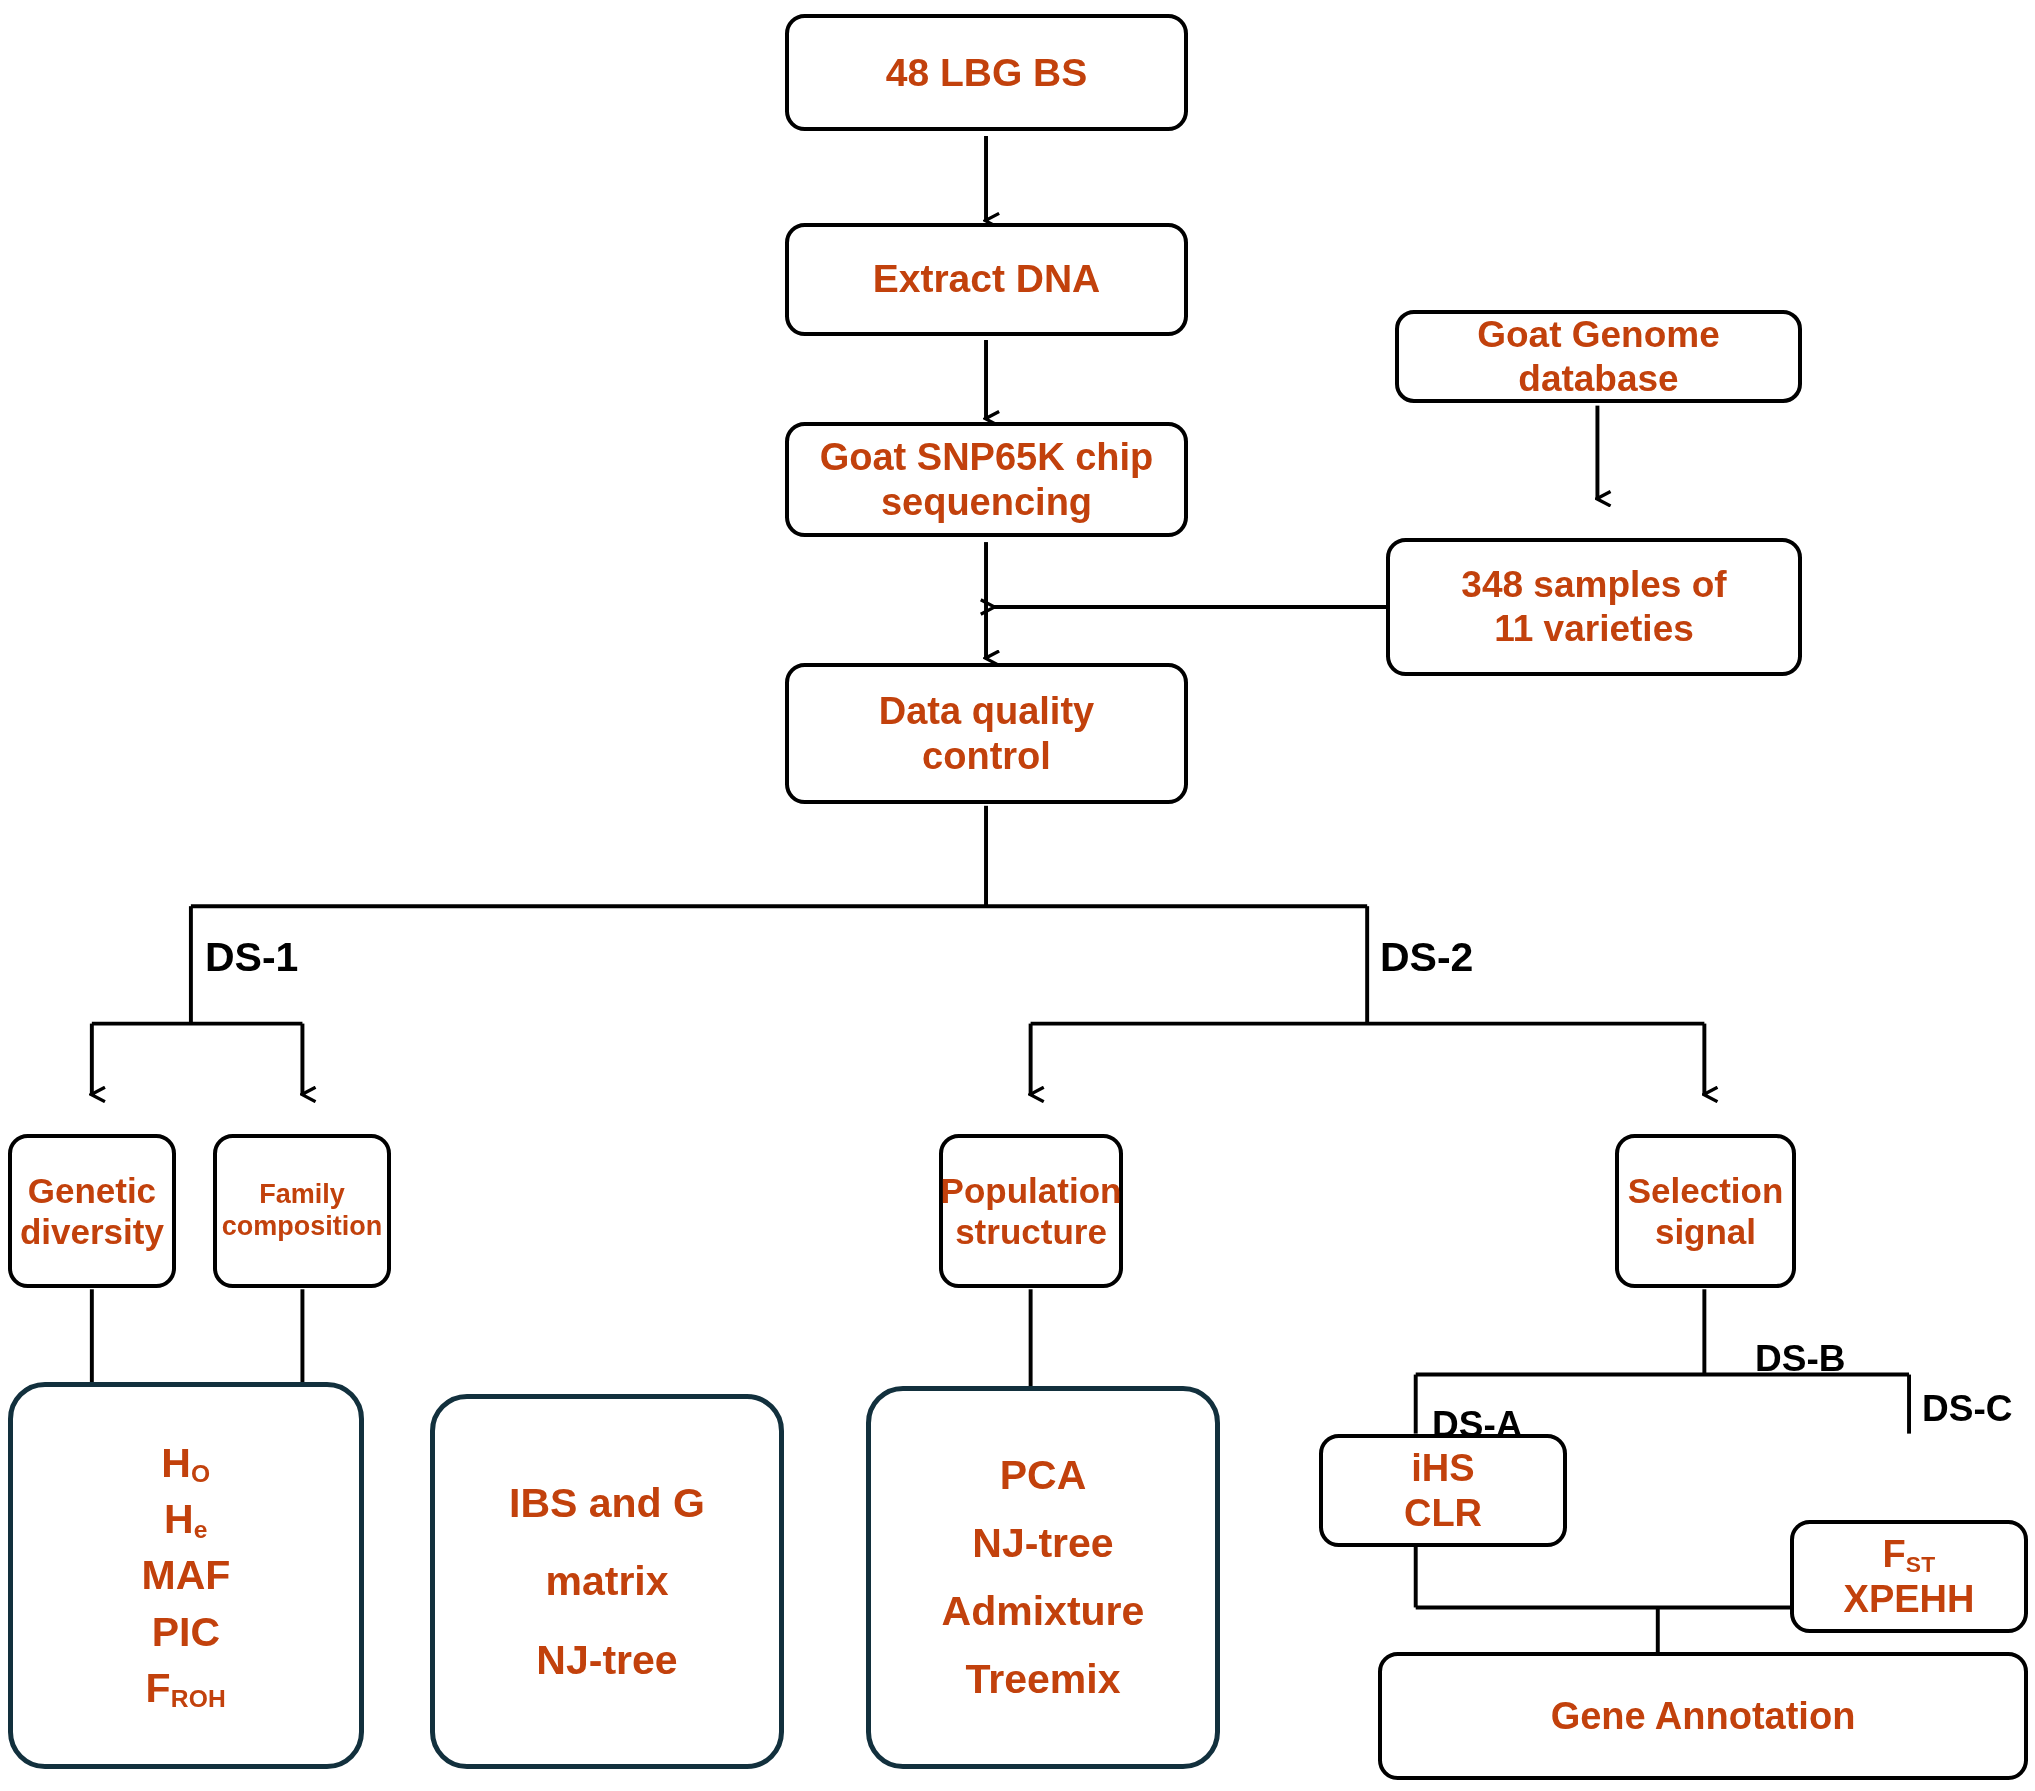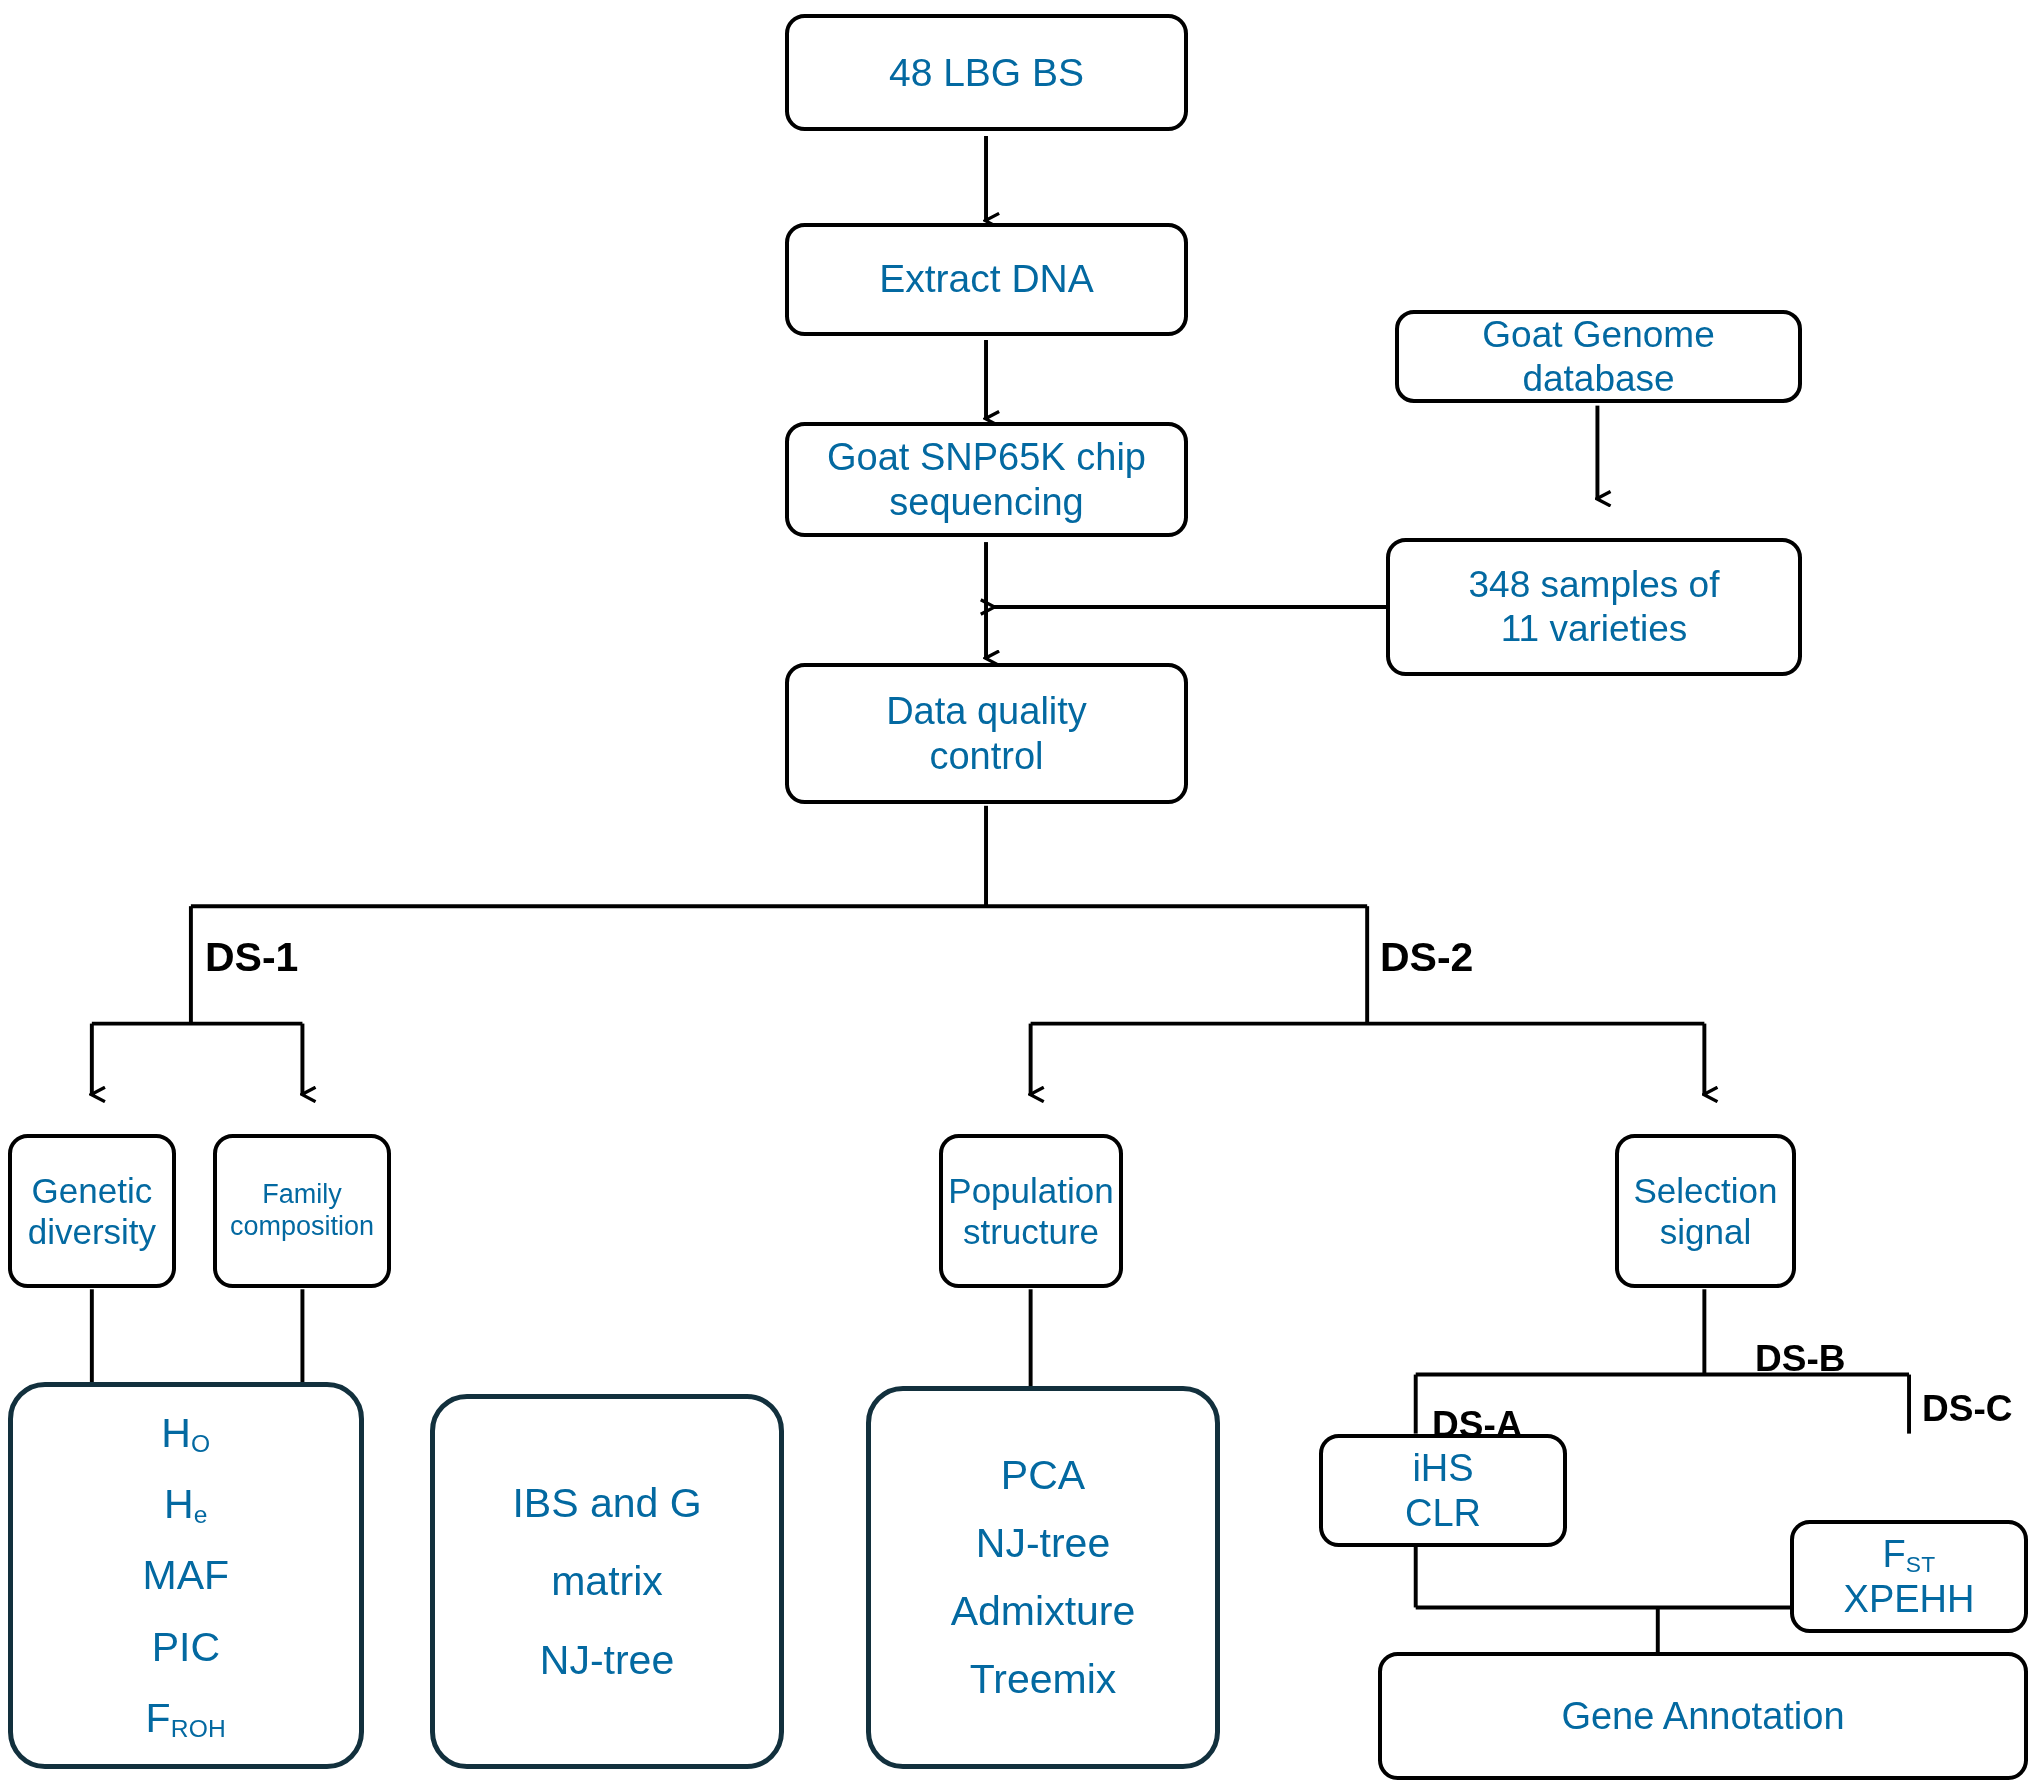--- a/index.html
+++ b/index.html
@@ -14,22 +14,22 @@
   svg#wires{position:absolute;left:0;top:0;width:2035px;height:1792px;}
   .node{
     position:absolute;
     box-sizing:border-box;
     background:#ffffff;
     display:flex;
     flex-direction:column;
     align-items:center;
     justify-content:center;
     text-align:center;
-    color:#0369a1;
-    font-weight:normal;
+    color:#c2410c;
+    font-weight:bold;
     line-height:1.18;
     z-index:5;
   }
   .node.black{ border:4.6px solid #000000; border-radius:19.7px; }
   .node.teal { border:5.9px solid #12303d; border-radius:37px; }
   .node .ln{display:block;white-space:nowrap;}
   .edge-label{
     position:absolute;
     color:#000000;
     font-weight:bold;
@@ -144,21 +144,21 @@
   <div class="node black" style="left:939px;top:1134px;width:184px;height:154px;font-size:35px;">
     <span class="ln">Population</span>
     <span class="ln">structure</span>
   </div>
 
   <div class="node black" style="left:1615px;top:1134px;width:181px;height:154px;font-size:35px;">
     <span class="ln">Selection</span>
     <span class="ln">signal</span>
   </div>
 
-  <div class="node teal" style="left:7.9px;top:1382px;width:356px;height:387px;font-size:41px;gap:23px;">
+  <div class="node teal" style="left:7.9px;top:1382px;width:356px;height:387px;font-size:41px;gap:8px;">
     <span class="ln">H<span class="sub">O</span></span>
     <span class="ln">H<span class="sub">e</span></span>
     <span class="ln">MAF</span>
     <span class="ln">PIC</span>
     <span class="ln">F<span class="sub">ROH</span></span>
   </div>
 
   <div class="node teal" style="left:430px;top:1394px;width:354px;height:375px;font-size:41px;gap:30px;">
     <span class="ln">IBS and G</span>
     <span class="ln">matrix</span>

